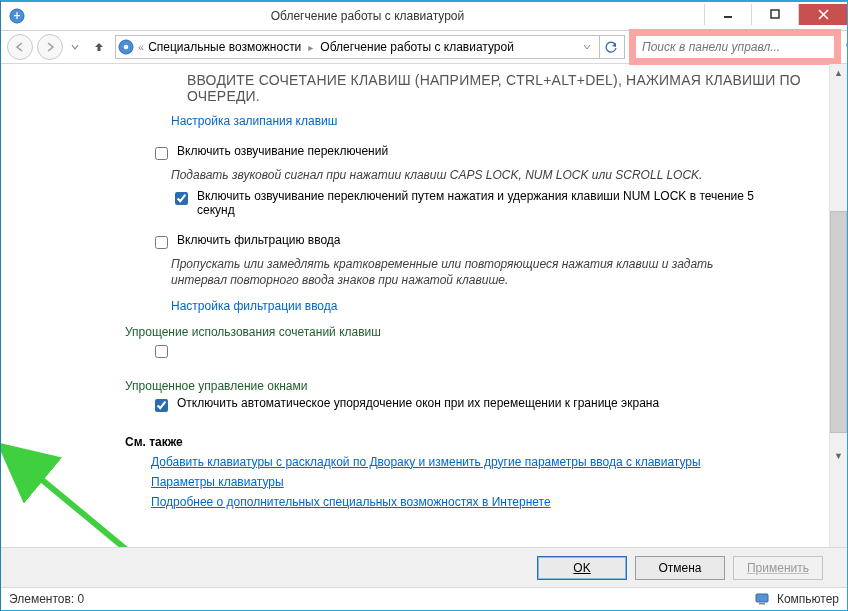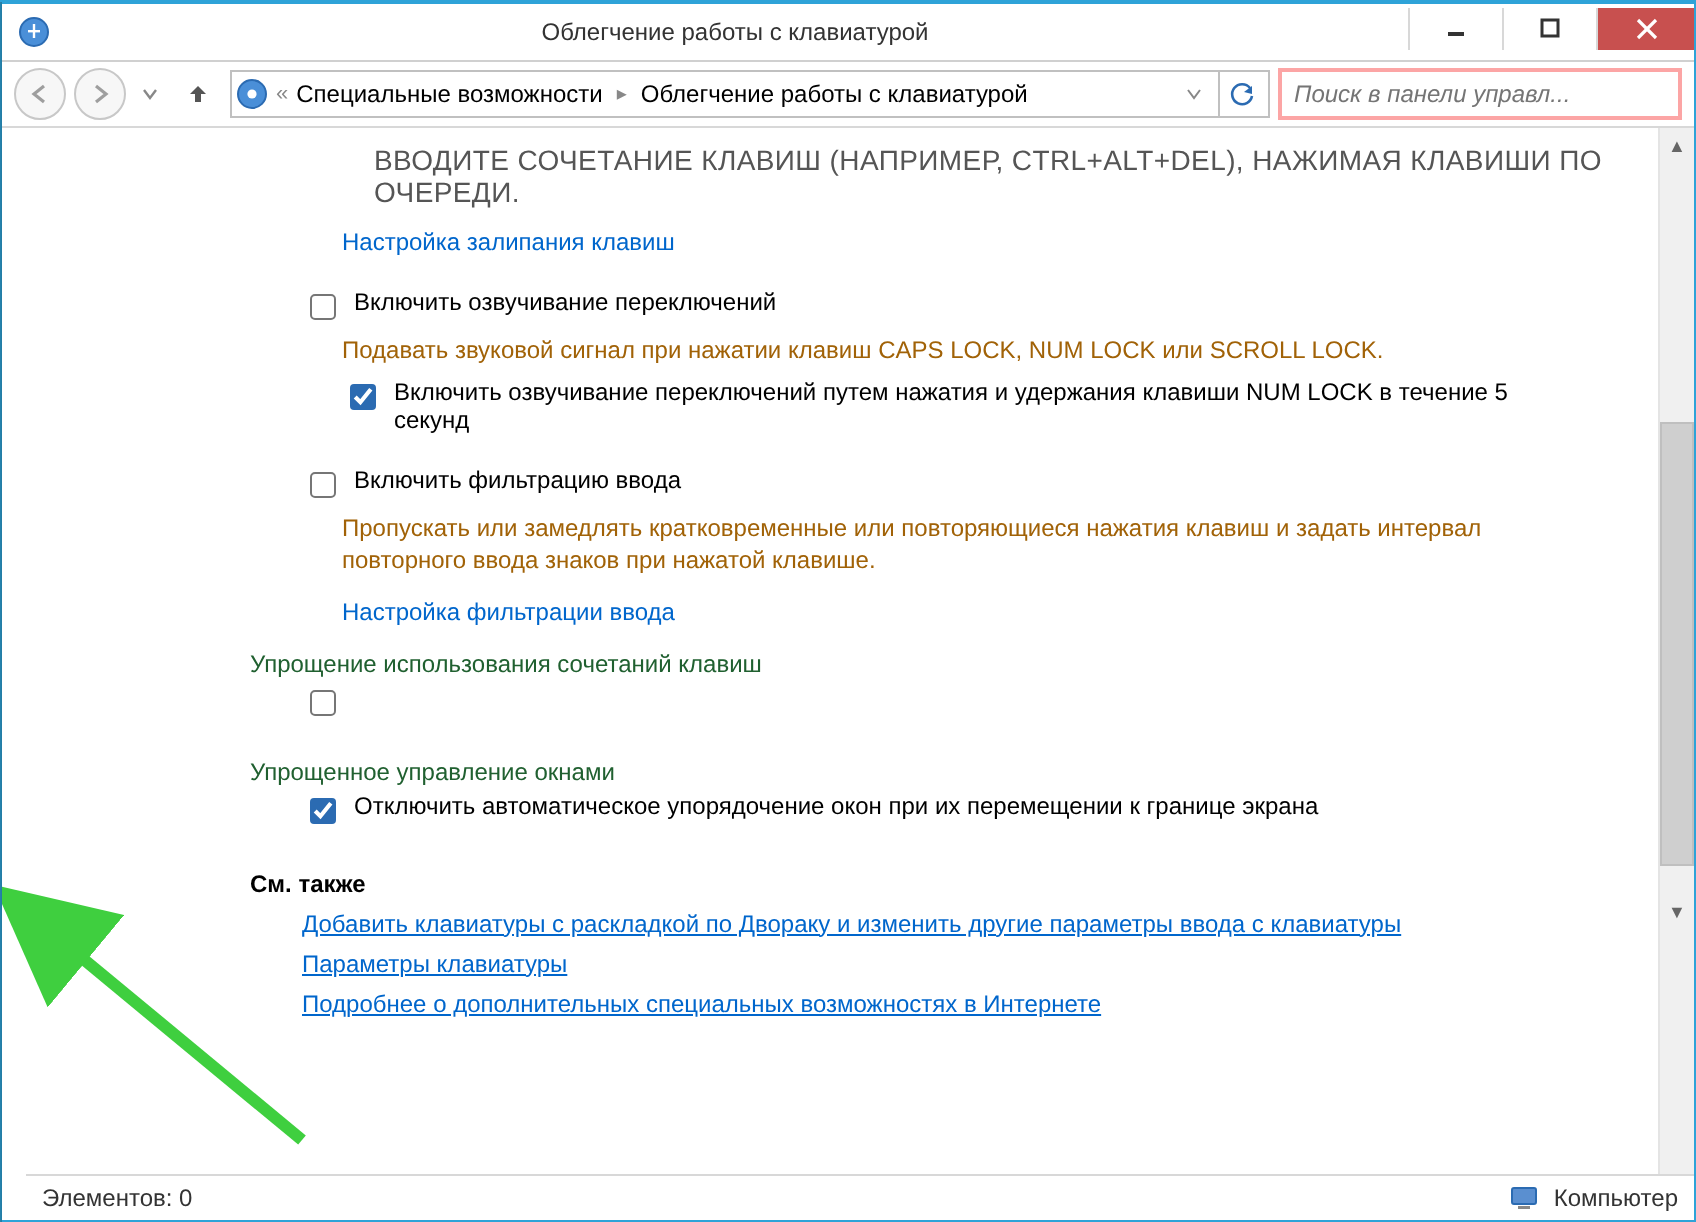--- a/index.html
+++ b/index.html
@@ -16,42 +16,42 @@
   .navbtn{width:24px;height:24px;border-radius:50%;border:1px solid #c8c8c8;display:flex;align-items:center;justify-content:center;color:#9e9e9e;background:#f7f7f7;}
   .navbtn.sm{width:16px;height:20px;border:none;background:none;border-radius:0;}
   .upbtn{width:22px;height:22px;border:1px solid transparent;display:flex;align-items:center;justify-content:center;color:#555;}
   .address{flex:1;height:22px;border:1px solid #c0c0c0;display:flex;align-items:center;padding:0 2px;gap:4px;font-size:12px;color:#444;overflow:hidden;}
   .addr-icon{width:16px;height:16px;flex:none;}
   .addr-sep{color:#888;font-size:10px;padding:0 3px;}
   .addr-item{color:#000;white-space:nowrap;}
   .addr-right{margin-left:auto;display:flex;align-items:center;gap:4px;}
   .addr-dd{width:16px;height:16px;display:flex;align-items:center;justify-content:center;color:#888;}
   .refresh{width:22px;height:22px;border-left:1px solid #c0c0c0;display:flex;align-items:center;justify-content:center;color:#2b6bb2;}
-  .searchbox{width:190px;height:22px;border:2px solid #fca5a5;display:flex;align-items:center;padding:0 4px;color:#888;gap:44px;}
+  .searchbox{width:190px;height:22px;border:7px solid #fca5a5;display:flex;align-items:center;padding:0 4px;color:#888;gap:44px;}
   .searchbox input{border:none;outline:none;flex:1;font-size:12px;color:#888;font-style:italic;background:transparent;}
   .content{flex:1;overflow:hidden;position:relative;}
   .scrollv{position:absolute;right:0;top:0;bottom:0;width:17px;background:#f0f0f0;border-left:1px solid #e4e4e4;display:flex;flex-direction:column;align-items:center;}
   .scrollv .arr{width:17px;height:17px;display:flex;align-items:center;justify-content:center;color:#666;font-size:9px;}
   .scrollv .thumb{width:15px;flex:none;background:#cfcfcf;border:1px solid #bfbfbf;border-radius:0;}
   .inner{position:absolute;left:0;top:0;right:17px;padding:8px 20px 10px 130px;color:#000;}
   .cut{color:#444;font-size:12px;margin-left:40px;}
   .link{color:#0066cc;cursor:pointer;}
   .ulink{color:#0066cc;text-decoration:underline;cursor:pointer;}
   .section{margin-top:12px;}
   .greenh{color:#157535;}
   .row{display:flex;align-items:flex-start;gap:6px;margin-top:3px;}
   input[type=checkbox]{accent-color:#2b6bb2;}
   .ind1{margin-left:20px;}
   .ind2{margin-left:40px;}
-  .desc{color:#a16207;margin-top:4px;line-height:1.35;}
+  .desc{color:#404040;margin-top:4px;line-height:1.35;font-style:italic;}
   .btnrow{position:absolute;left:0;right:0;bottom:22px;height:40px;border-top:1px solid #d8d8d8;background:#f0f0f0;display:flex;align-items:center;justify-content:flex-end;padding:0 24px;gap:8px;}
   .btn{min-width:72px;height:22px;border:1px solid #9a9a9a;background:#eaeaea;font-size:12px;display:flex;align-items:center;justify-content:center;padding:0 8px;}
   .btn.default{border:1px solid #2b6bb2;box-shadow:inset 0 0 0 1px #8bb9e8;}
   .btn.disabled{color:#9a9a9a;border-color:#c4c4c4;background:#f1f1f1;}
-  .statusbar{position:absolute;left:12px;right:0;bottom:0;height:22px;border-top:1px solid #d8d8d8;display:flex;align-items:center;font-size:12px;color:#333;padding:0 8px;background:#fff;}
+  .statusbar{position:absolute;left:0;right:0;bottom:0;height:22px;border-top:1px solid #d8d8d8;display:flex;align-items:center;font-size:12px;color:#333;padding:0 8px;background:#fff;}
   .status-right{margin-left:auto;display:flex;align-items:center;gap:6px;}
   .comp-icon{width:16px;height:12px;}
   .arrow-annot{position:absolute;pointer-events:none;}
 </style>
 </head>
 <body>
 
 <div class="outer">
   <div class="shadow"></div>
 
@@ -202,20 +202,29 @@
     </div>
 
     <div class="scrollv">
       <div class="arr">▲</div>
       <div style="flex:0.45"></div>
       <div class="thumb" style="height:220px;"></div>
       <div style="flex:0.05"></div>
       <div class="arr">▼</div>
     </div>
 
+    <div class="btnrow">
+      <div class="btn default">
+          <span style="text-decoration:underline;">OK</span>
+        </div>
+      <div class="btn">Отмена</div>
+      <div class="btn disabled">
+          <span style="text-decoration:underline;text-decoration-color:#c0c0c0;">Применить</span>
+        </div>
+    </div>
 
     <div class="statusbar">
       <span>Элементов: 0</span>
       <div class="status-right">
         <span class="comp-icon">
           <svg viewBox="0 0 16 12">
               <rect x="1" y="1" width="12" height="8" rx="1" fill="#5a8fd0" stroke="#2b6bb2"></rect>
               <rect x="4" y="10" width="6" height="1.5" fill="#888"></rect>
             </svg>
         </span>

